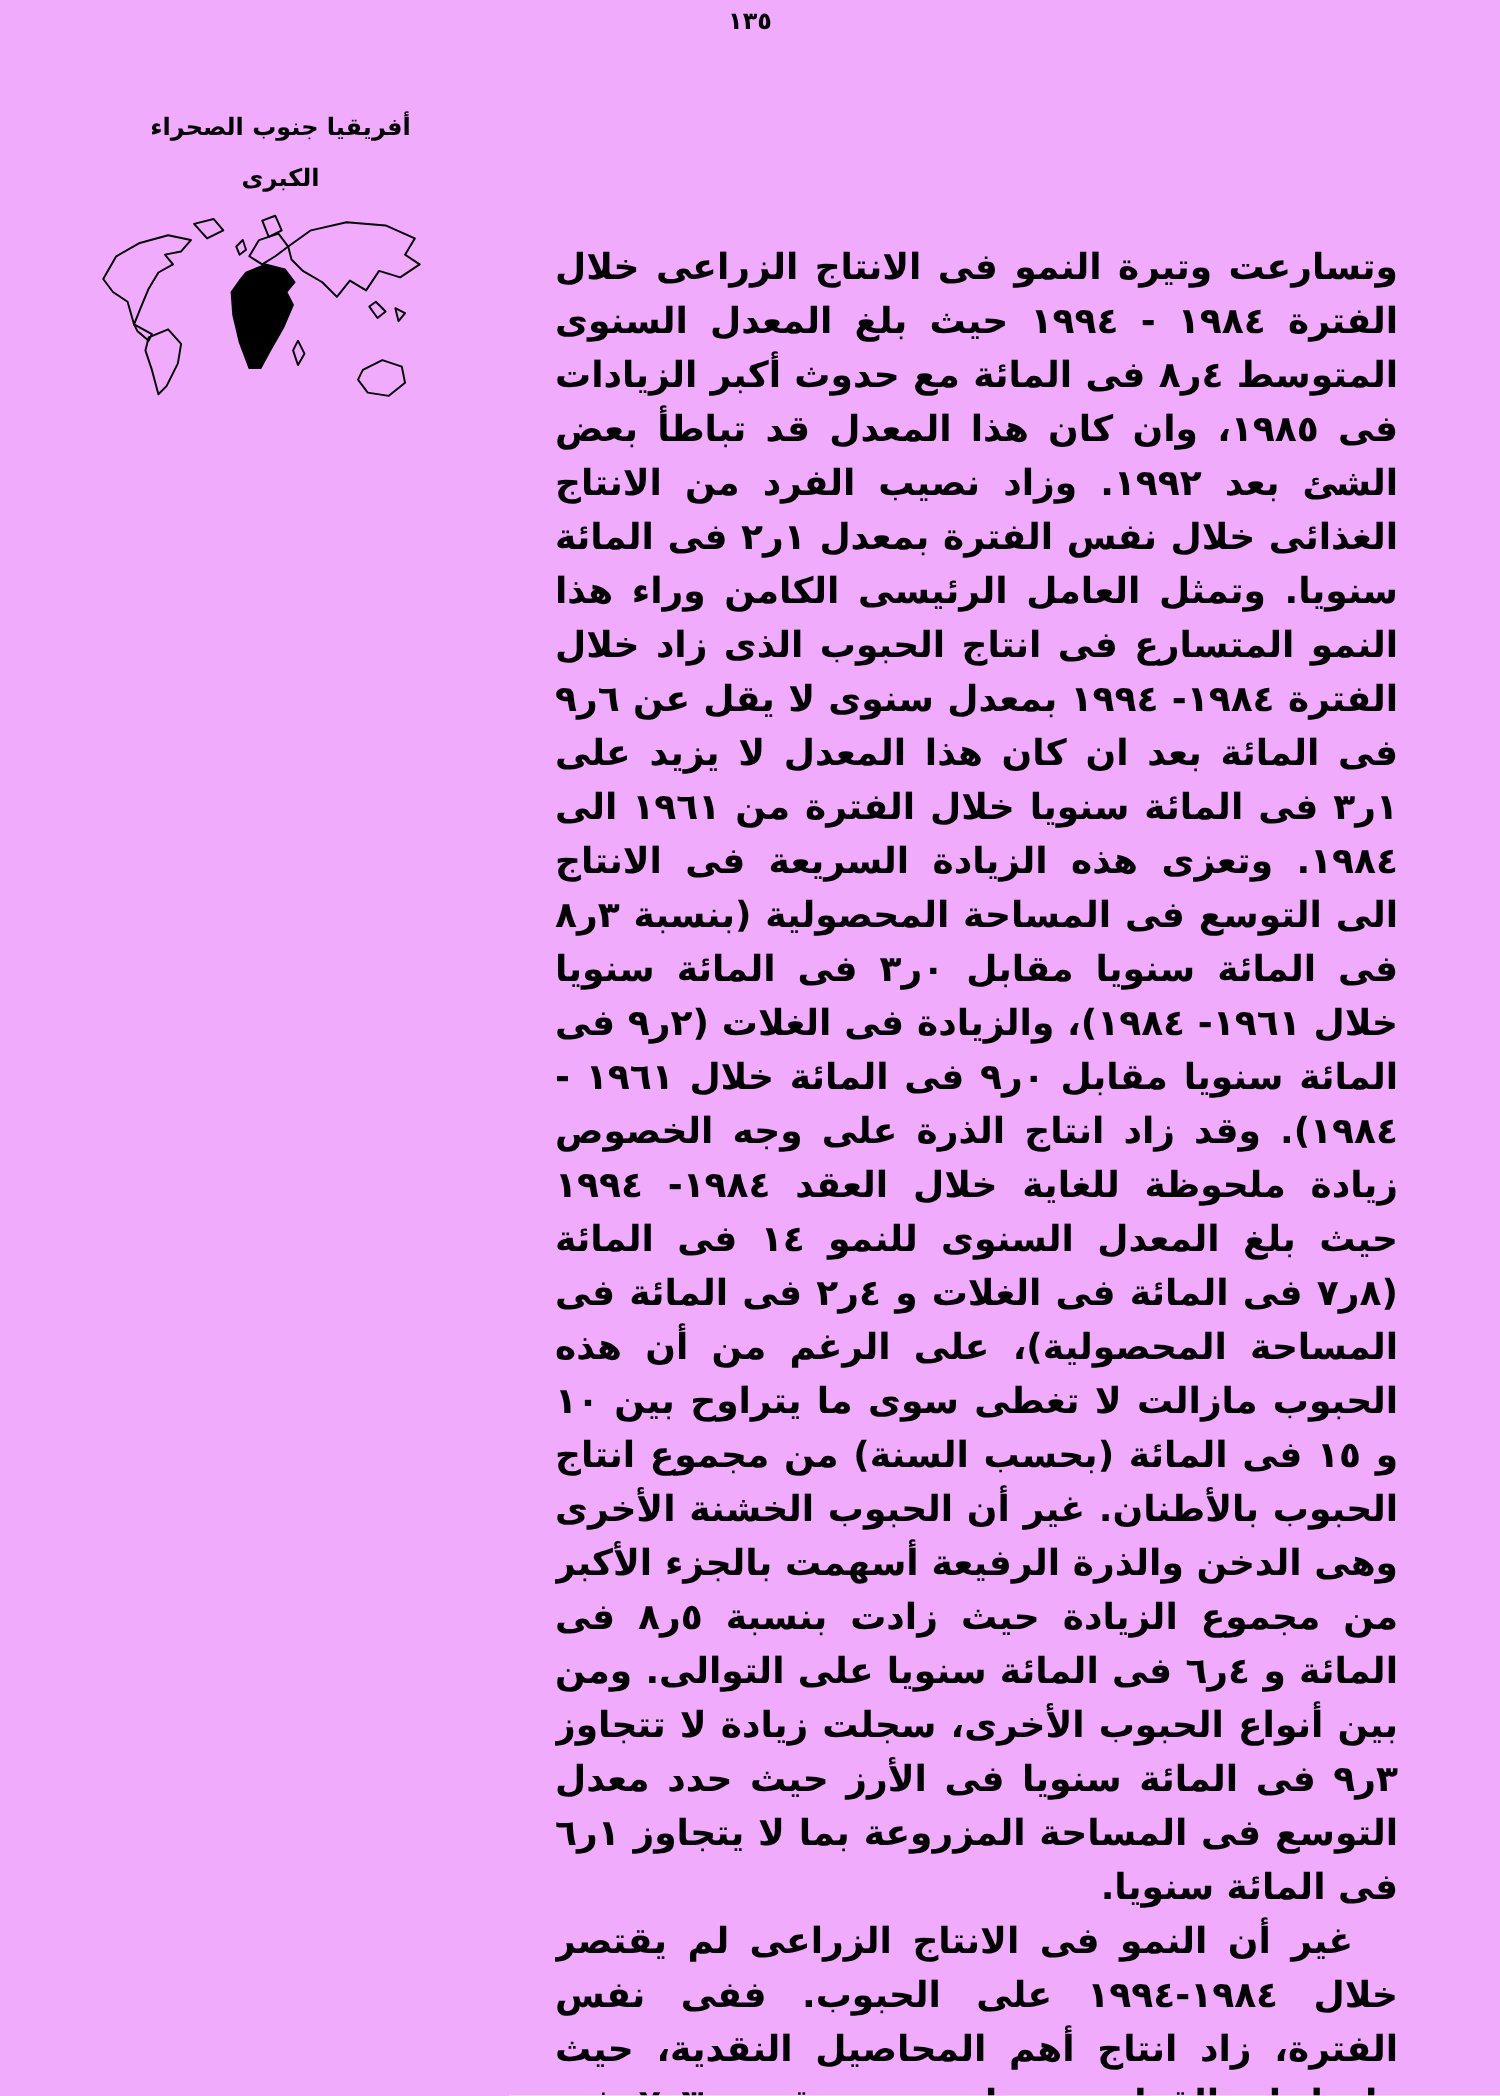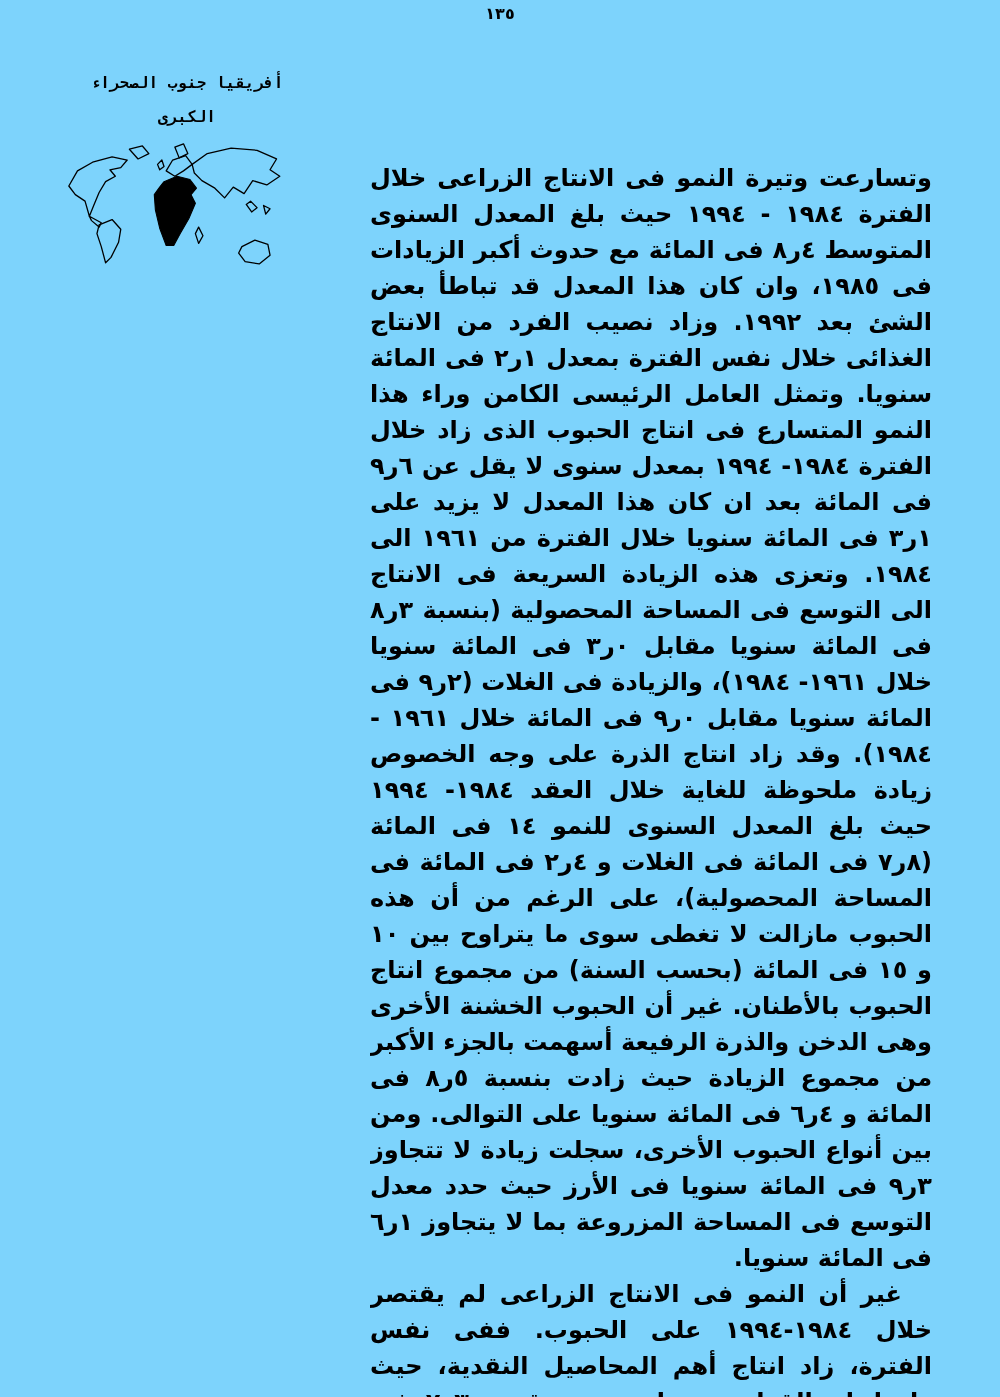--- a/index.html
+++ b/index.html
@@ -6,21 +6,21 @@
     margin: 0;
     padding: 0;
     background: #ffffff;
     font-family: "DejaVu Sans", sans-serif;
     color: #000000;
   }
   .sheet {
     position: relative;
     width: 1000px;
     height: 1397px;
-    background: #7dd3fc;
+    background: #f0abfc;
     overflow: hidden;
   }
   .page-number {
     position: absolute;
     top: 4px;
     left: 0;
     width: 100%;
     text-align: center;
     font-size: 16px;
     font-weight: 700;
@@ -29,21 +29,20 @@
   .region-label {
     position: absolute;
     top: 76px;
     left: 78px;
     width: 218px;
     text-align: center;
     font-size: 16px;
     font-weight: 700;
     direction: rtl;
     line-height: 1.1;
-    font-family: Liberation Mono, monospace;
   }
   .region-label .line2 {
     margin-top: 16px;
     text-align: center;
   }
   .map-figure {
     position: absolute;
     top: 140px;
     left: 58px;
     width: 238px;

